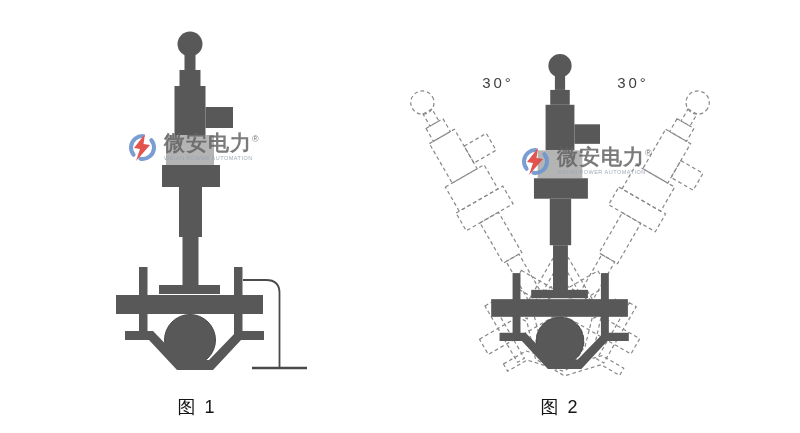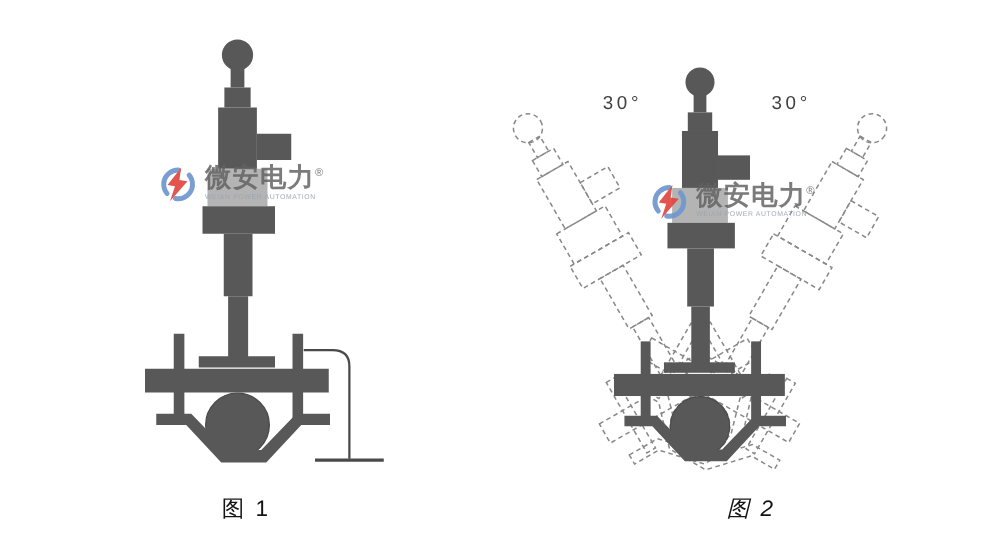--- a/index.html
+++ b/index.html
@@ -14,21 +14,21 @@
   .device.ghost{
     --pf:none; --bf:none; --cs:#888888;
     --ps:#888888; --pw:1.3; --pd:4 3;
   }
 
   .fig-caption{
     position:absolute;width:110px;text-align:center;
     font-size:18px;color:#141414;letter-spacing:2px;white-space:nowrap;
   }
   .caption-1{left:142px;top:395px;}
-  .caption-2{left:546px;top:395px;font-style:italic;}
+  .caption-2{left:505px;top:395px;}
 
   .angle-label{
     position:absolute;width:44px;text-align:center;
     font-size:15px;color:#404040;letter-spacing:3px;white-space:nowrap;
   }
   .angle-left{left:476px;top:74px;}
   .angle-right{left:611px;top:74px;}
 
   .logo{
     position:absolute;display:flex;align-items:flex-start;gap:3px;opacity:.93;

